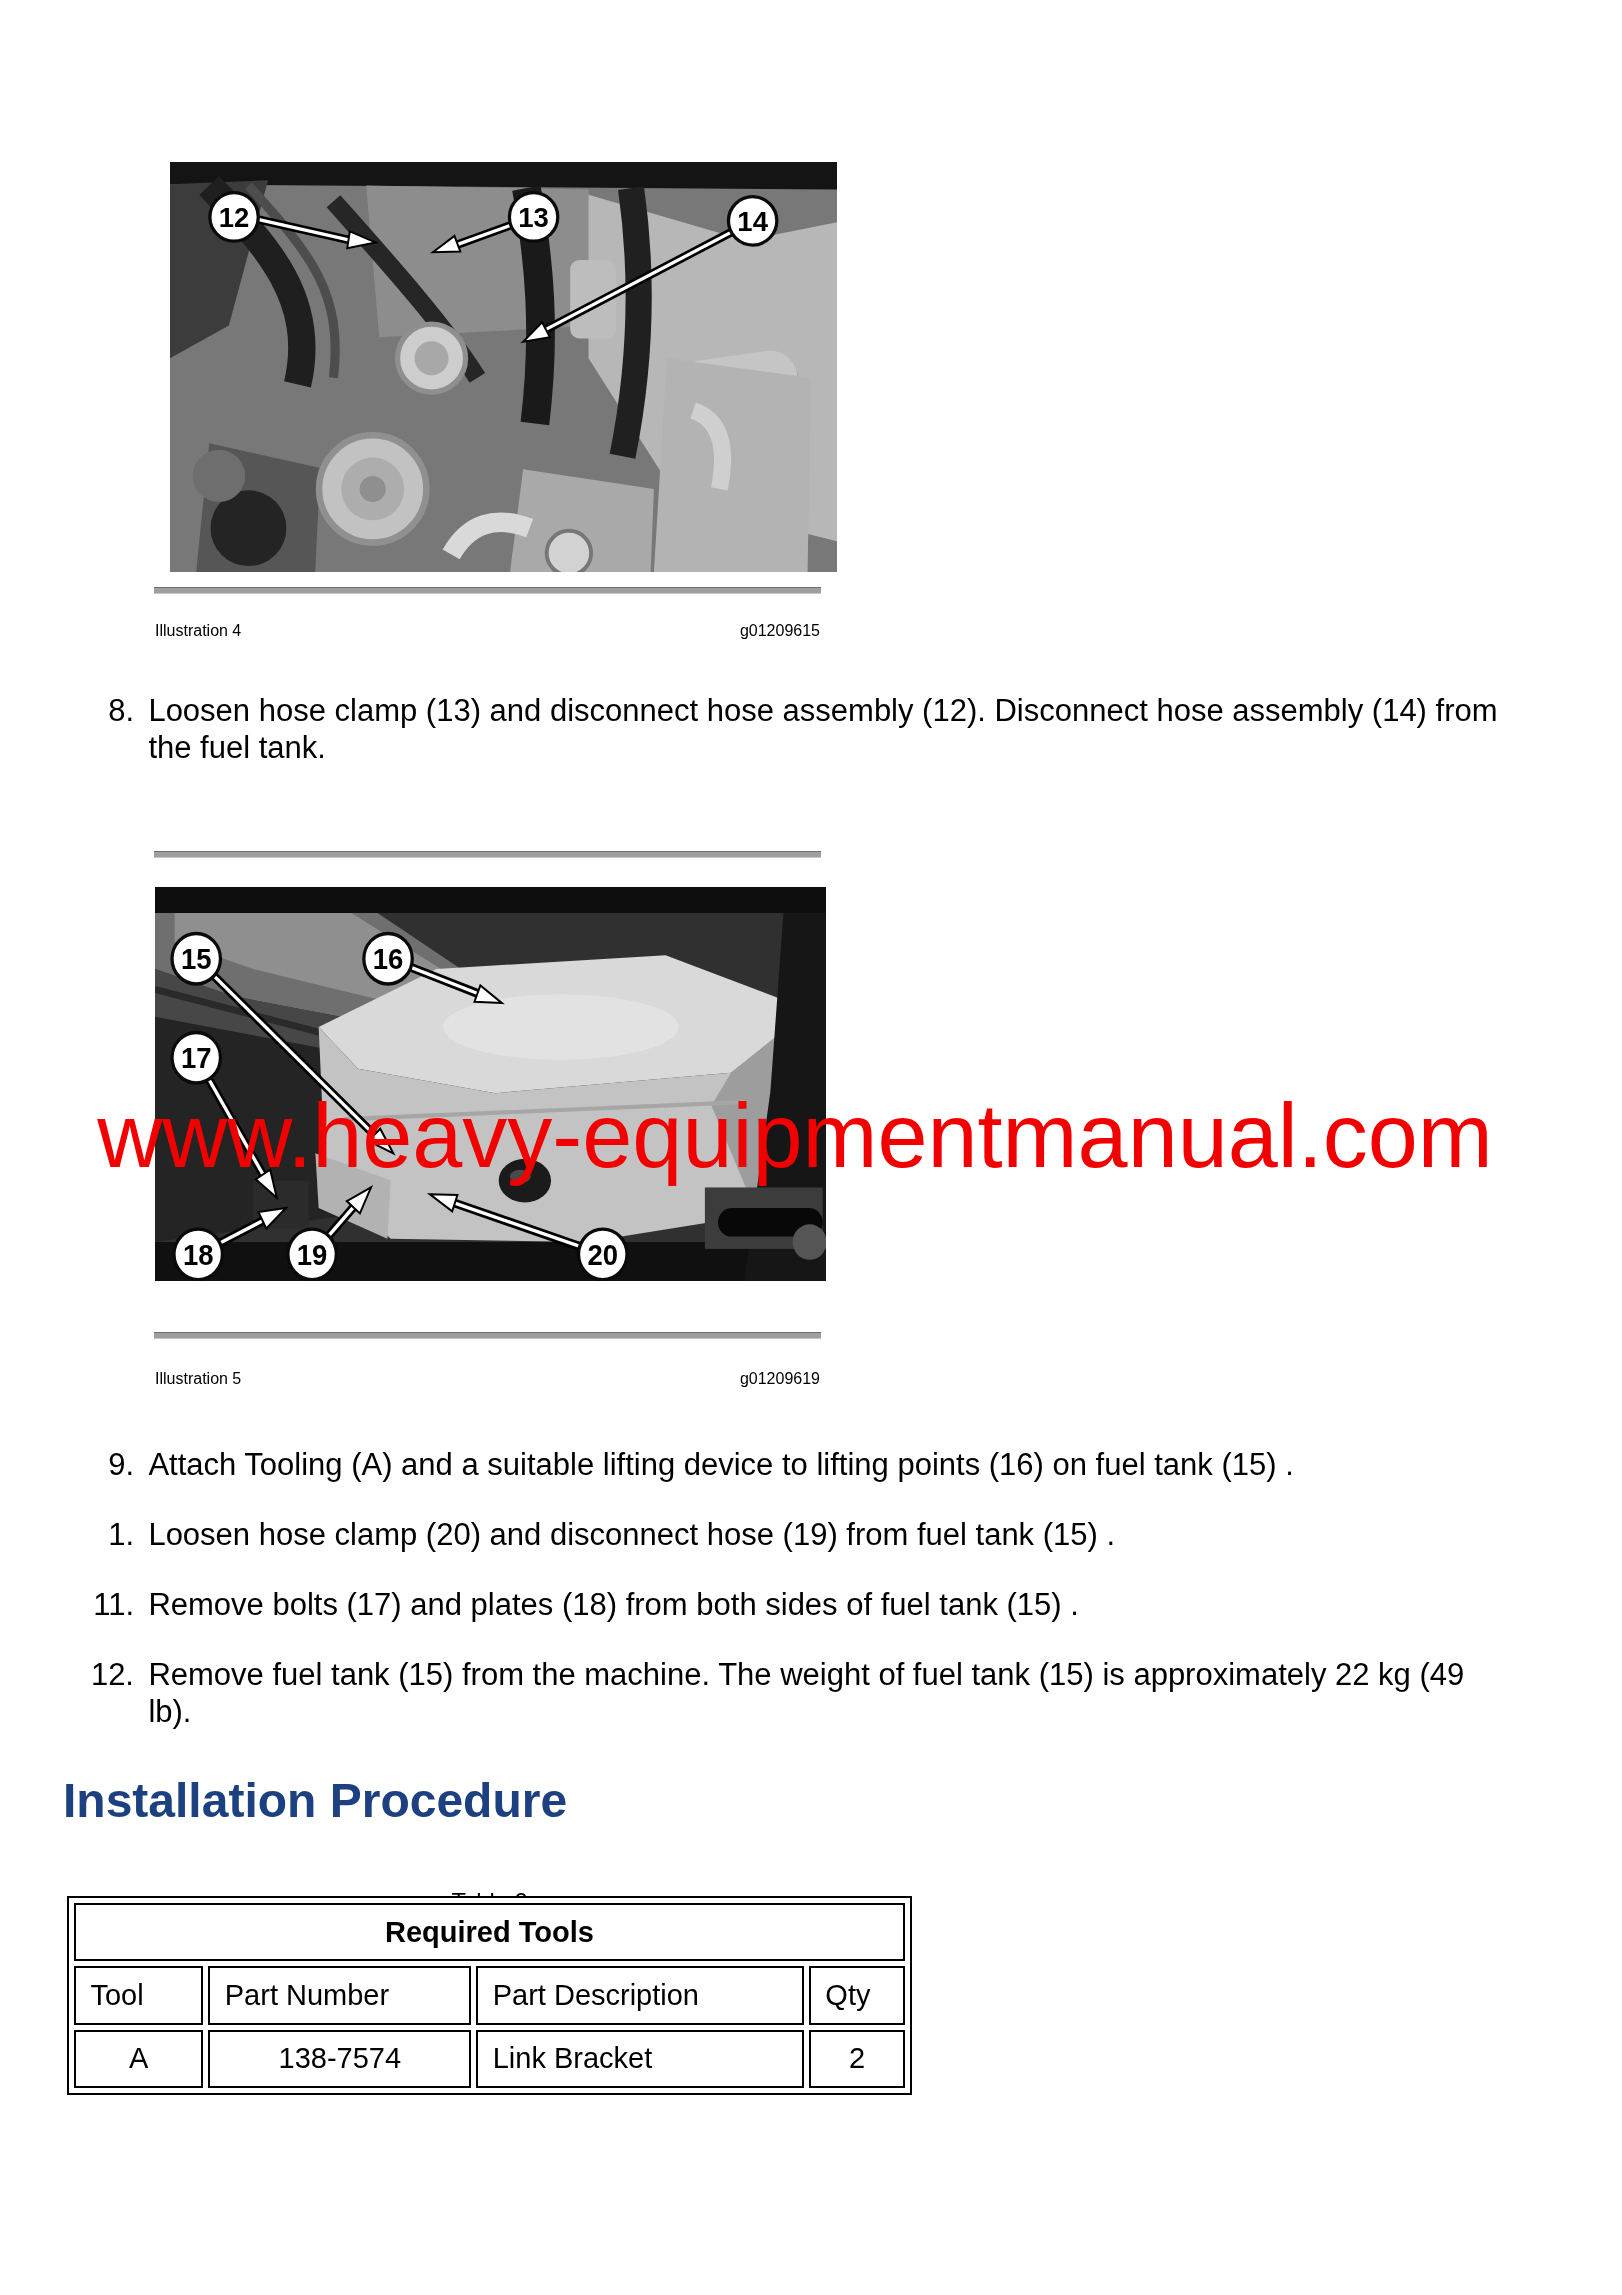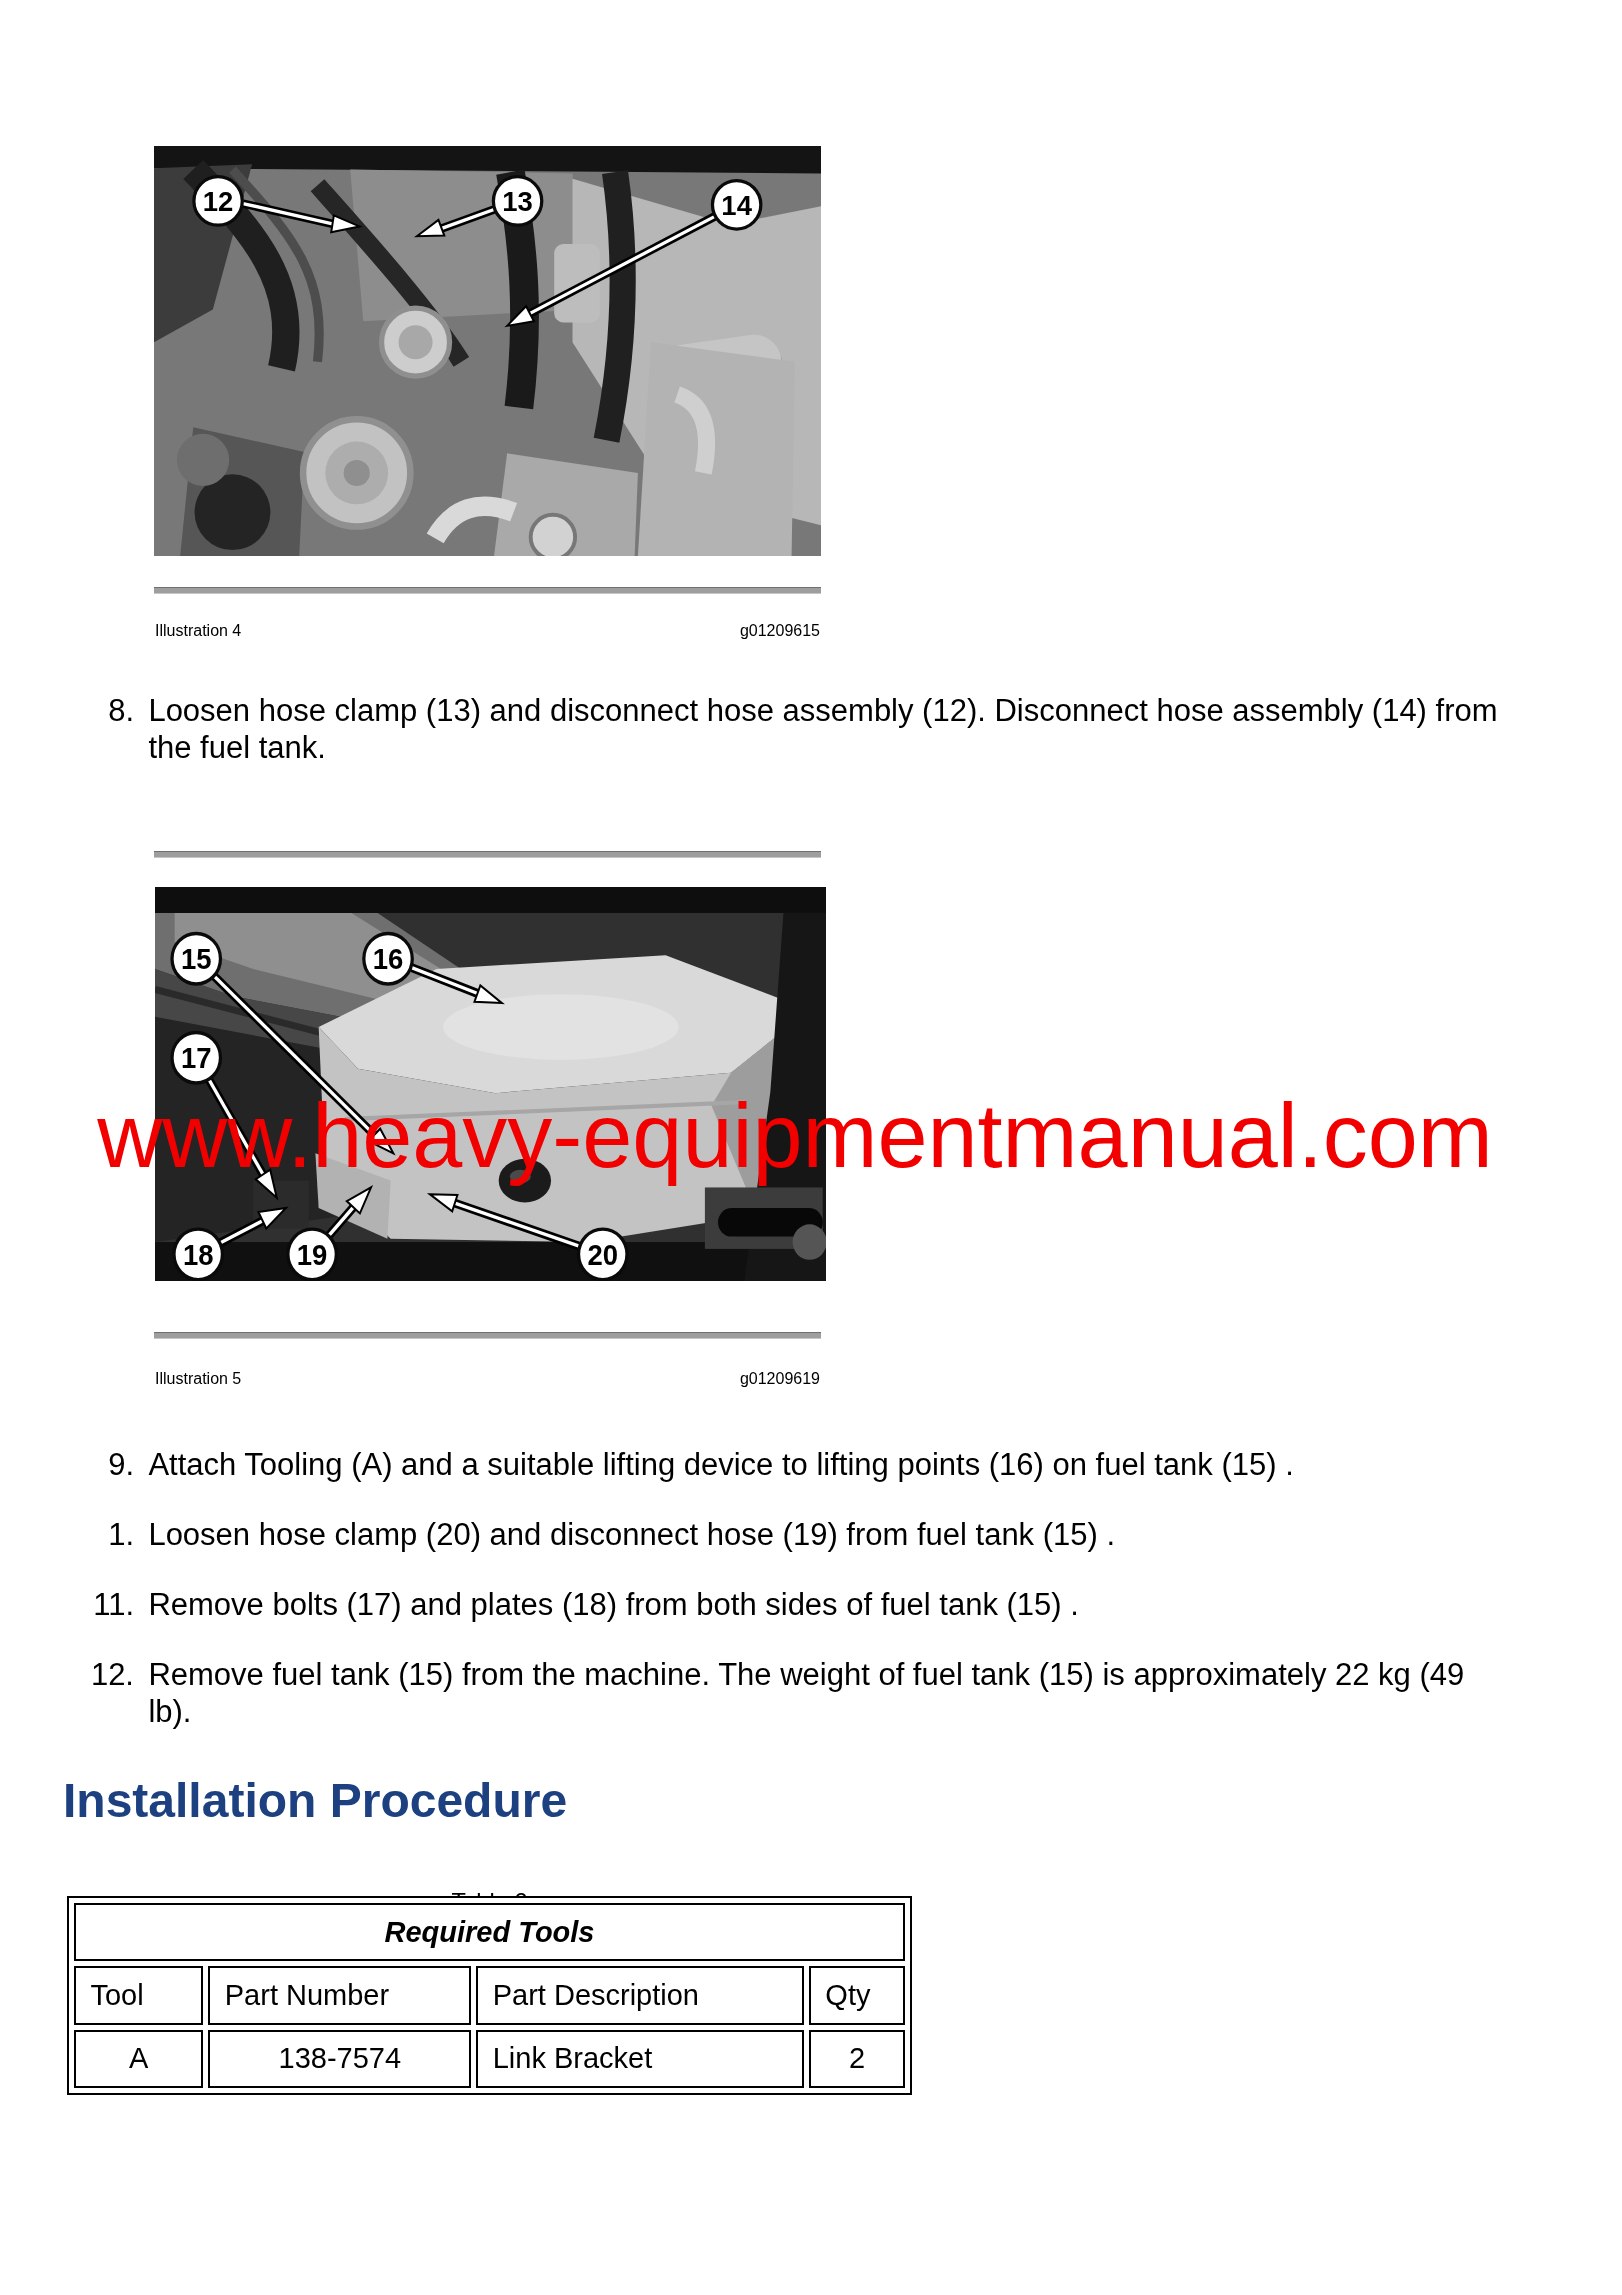--- a/index.html
+++ b/index.html
@@ -38,36 +38,36 @@
   
   .table-caption{position:absolute;text-align:center;font-size:23.6px;margin-top:16px;}
   table.tools{
     position:absolute;border-collapse:separate;border-spacing:5.9px;
     border:2px solid #000;background:#fff;table-layout:fixed;
   }
   table.tools th,table.tools td{
     border:2px solid #000;font-size:29px;line-height:1.15;
     padding:10.5px 14.4px;vertical-align:middle;background:#fff;
   }
-  table.tools th.title{text-align:center;font-weight:bold;font-style:italic;}
+  table.tools th.title{text-align:center;font-weight:bold;}
   table.tools th.colhead{text-align:left;font-weight:normal;}
   td.c{text-align:center;} td.l{text-align:left;}
   
   .shaft-outer{stroke:#000;stroke-width:13;fill:none;}
   .shaft-inner{stroke:#fff;stroke-width:5;fill:none;}
   .arrow-head{fill:#fff;stroke:#000;stroke-width:3;}
   .callout-circle{fill:#fff;stroke:#0a0a0a;stroke-width:5;}
   .callout-num{font-family:"Liberation Sans","DejaVu Sans",sans-serif;font-size:42px;font-weight:bold;fill:#000;text-anchor:middle;}
 </style>
 </head>
 <body>
 
 <div class="page">
 
-  <figure class="photo abs" style="left:154px;top:146px;width:667px;height:410px;margin:0;">
+  <figure class="photo abs" style="left:154px;top:146px;width:667px;height:410px;margin:16px;">
     <svg viewBox="0 0 1020 627" preserveAspectRatio="none">
 
       <rect x="0" y="0" width="1020" height="627" fill="#787878"></rect>
       <polygon points="0,0 1020,0 1020,42 0,34" fill="#141414"></polygon>
       <polygon points="0,34 150,28 90,250 0,300" fill="#3c3c3c"></polygon>
       <polygon points="300,36 640,42 655,250 320,268" fill="#8d8d8d"></polygon>
       <polygon points="640,50 880,120 1020,92 1020,580 780,520 640,300" fill="#b7b7b7"></polygon>
       <circle cx="945" cy="330" r="16" fill="#9a9a9a"></circle>
       <path d="M60,36 C150,130 225,210 195,340" stroke="#1f1f1f" stroke-width="42" fill="none"></path>
       <path d="M120,36 C215,140 265,200 250,330" stroke="#4d4d4d" stroke-width="14" fill="none"></path>

